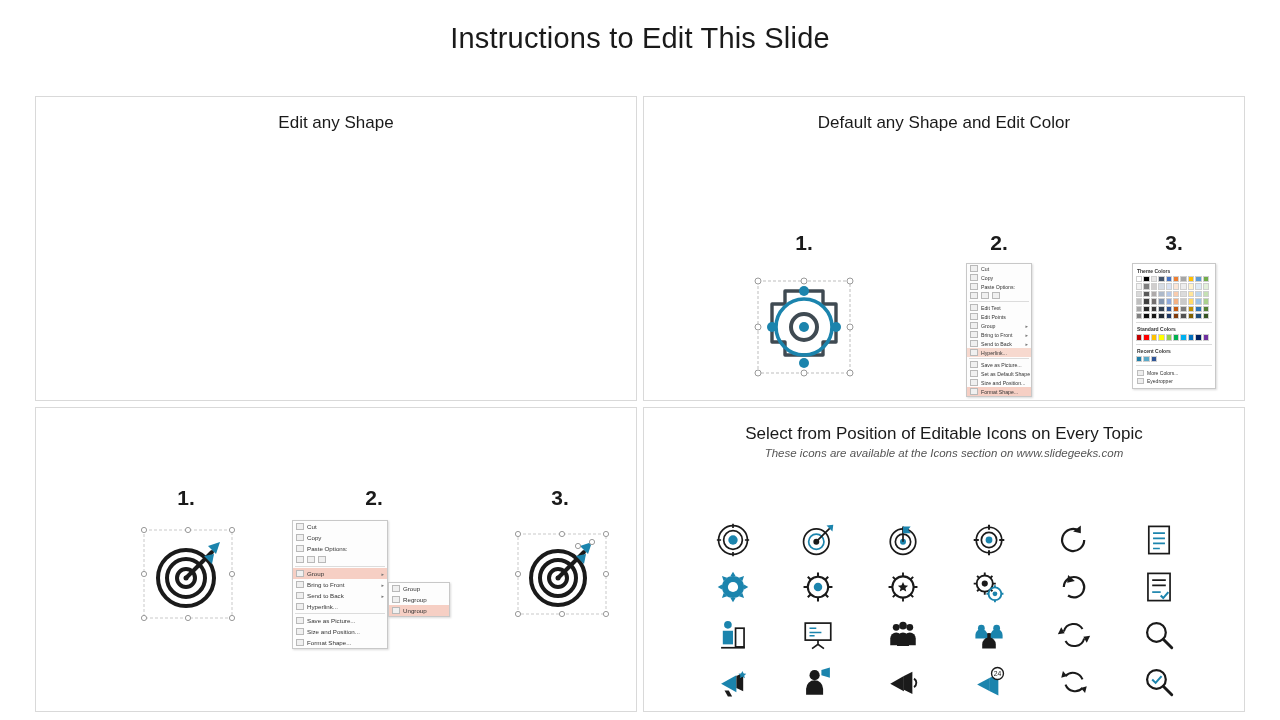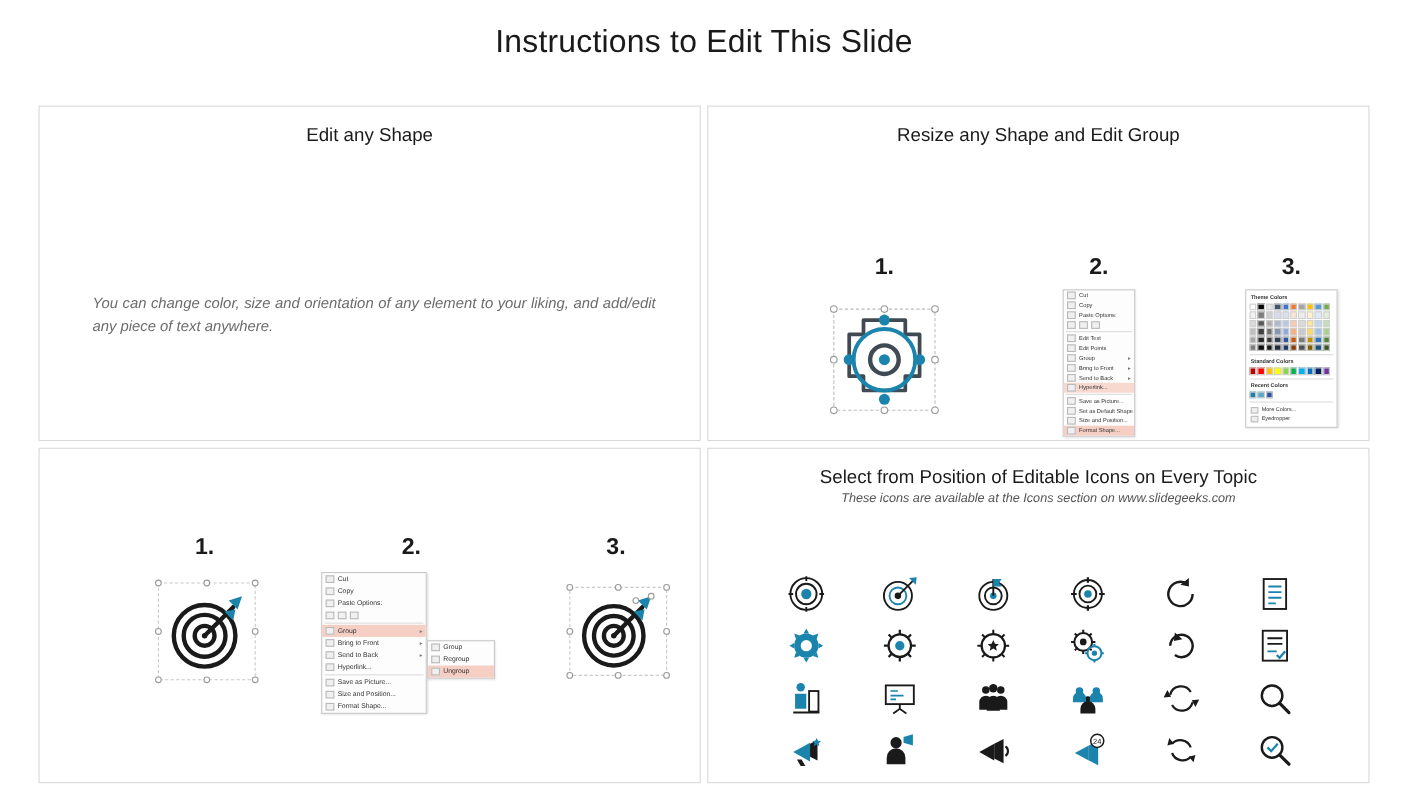--- a/index.html
+++ b/index.html
@@ -143,25 +143,24 @@
 <body>
 
 <div class="slide">
 
   <h1 class="slide-title">Instructions to Edit This Slide</h1>
 
   <div class="grid">
 
     <div class="panel">
       <div class="panel-title">Edit any Shape</div>
-      <p class="para p2">You can change color, size and orientation of any element to your liking, and add/edit any piece of text anywhere.</p>
     </div>
 
     <div class="panel">
-      <div class="panel-title">Resize any Shape and Edit Group</div>
+      <div class="panel-title">Default any Shape and Edit Color</div>
 
       <div class="p2-row">
 
         <div class="item" style="left:70px; top:58px; width:180px;">
           <div class="num">1.</div>
           <div class="shapebox" style="width:120px;height:126px;">
             <svg viewBox="0 0 120 126" width="120" height="126">
               <rect x="14" y="18" width="92" height="92" fill="none" stroke="#bdbdbd" stroke-width="1" stroke-dasharray="3,2"></rect>
 
               <path d="M41 28 h38 v13 h13 v38 h-13 v13 h-38 v-13 h-13 v-38 h13 z" fill="#ffffff" stroke="#3f4a52" stroke-width="3.4" stroke-linejoin="round"></path>

